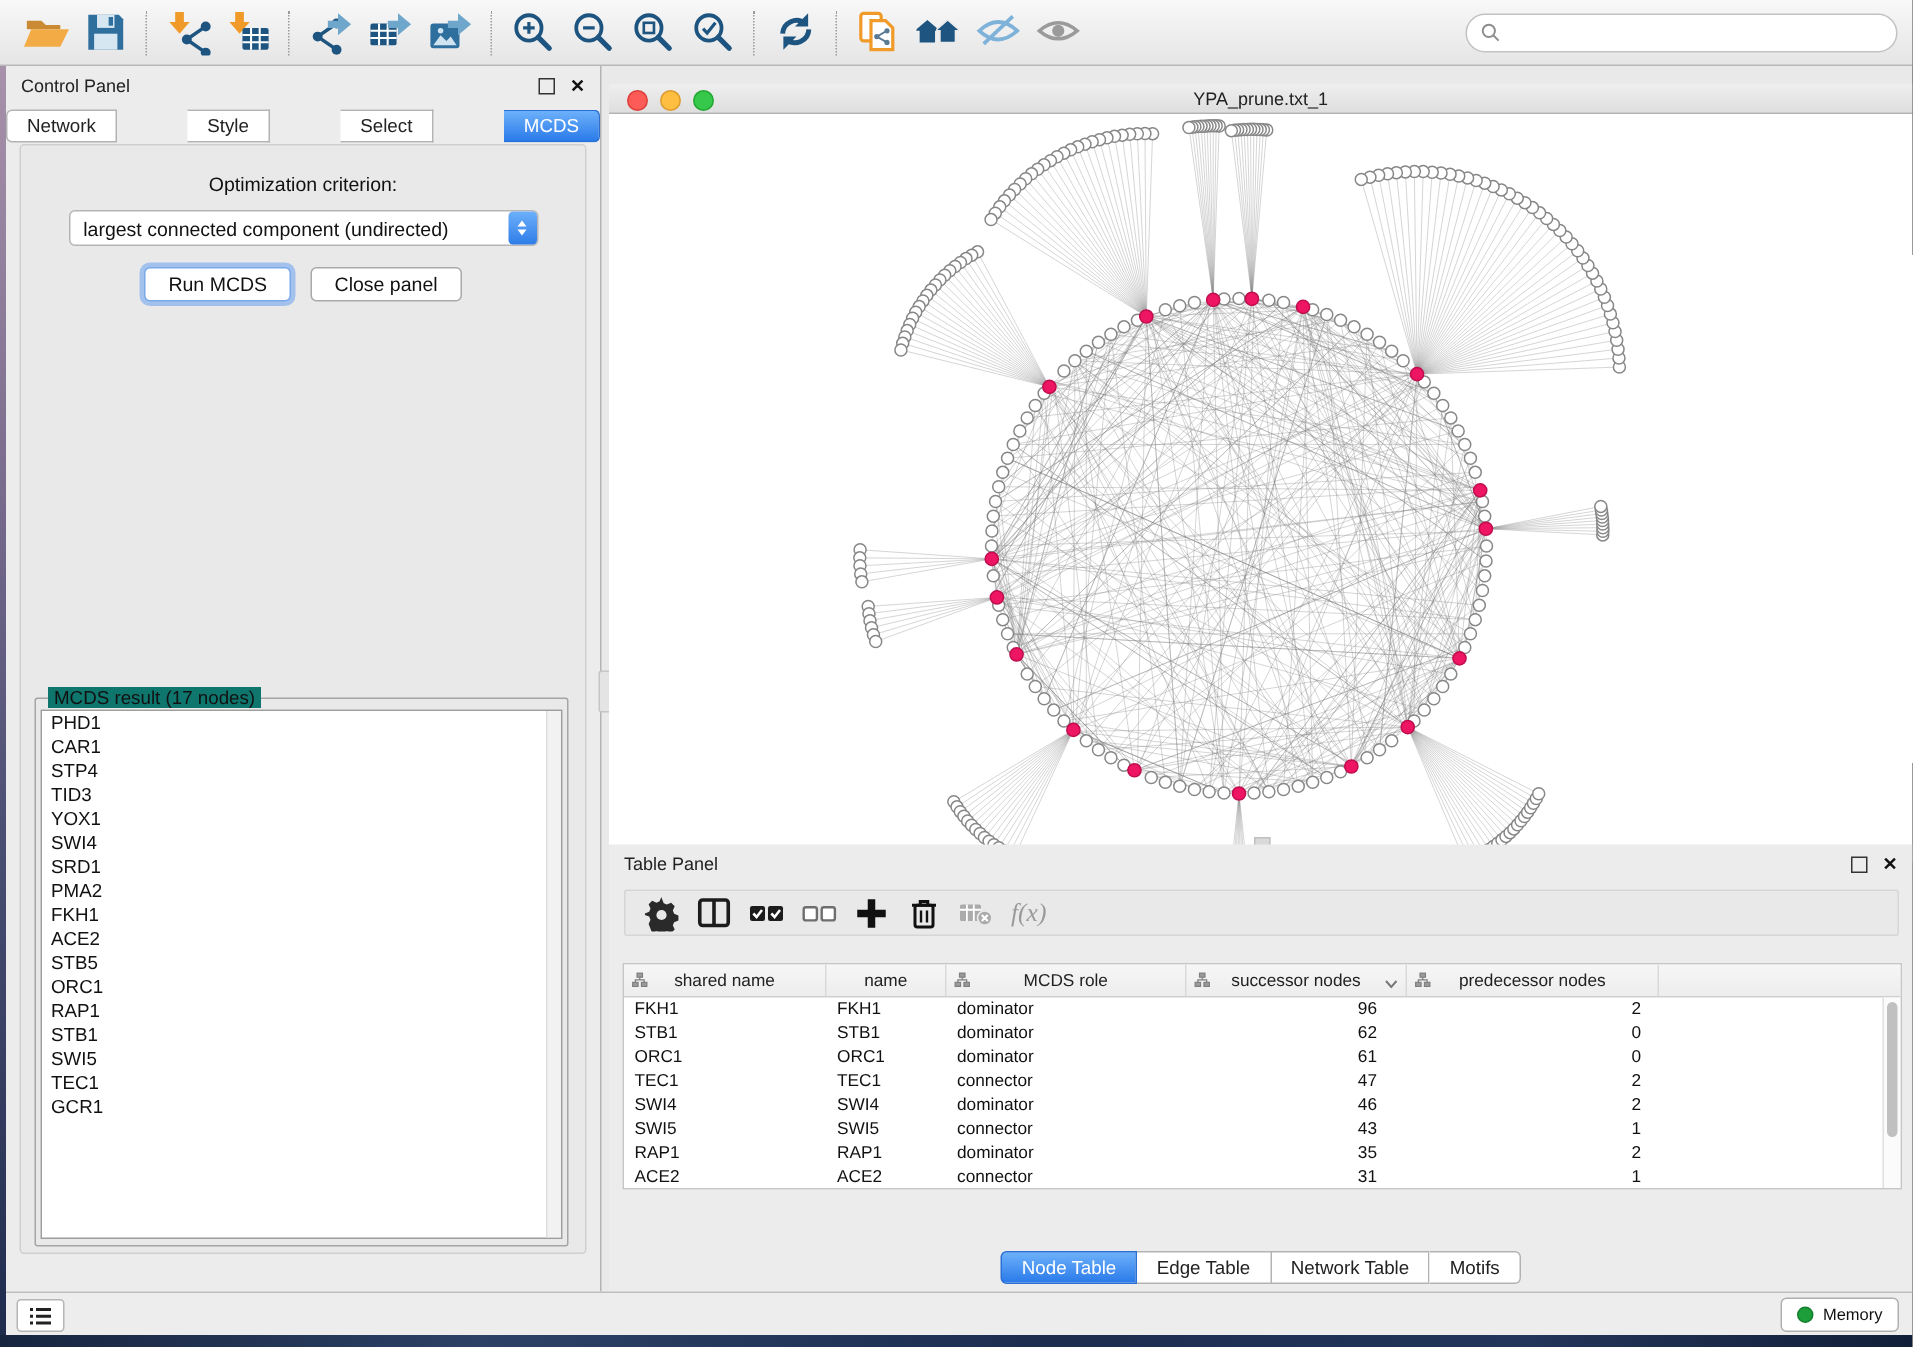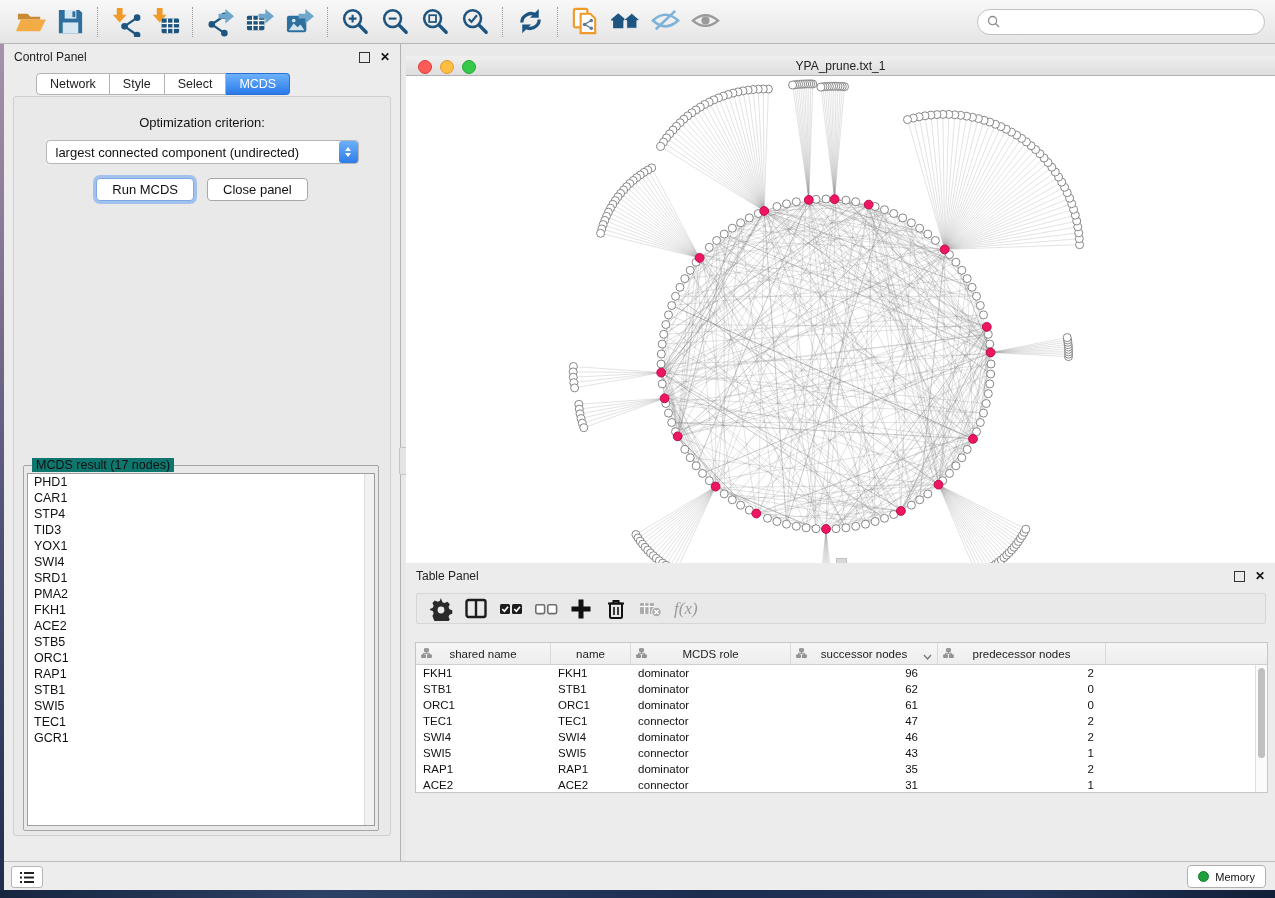--- a/index.html
+++ b/index.html
@@ -20,21 +20,21 @@
     border-radius:13px;display:flex;align-items:center;padding:0 9px;box-sizing:border-box;}
   .search-wrap input{border:none;outline:none;flex:1;font-size:12px;margin-left:6px;background:transparent;
     font-family:"Liberation Sans",sans-serif;}
   
   .control-panel{position:absolute;left:4px;top:44px;width:397px;bottom:36px;background:#ececec;
     border-right:1px solid #b3b3b3;box-sizing:border-box;}
   .panel-head{height:26px;display:flex;align-items:center;padding:0 10px;font-size:12px;color:#222;}
   .panel-head .sp{flex:1;}
   .mini-float{width:9px;height:9px;border:1.5px solid #333;margin-right:10px;cursor:default;}
   .mini-close{font-size:12px;font-weight:bold;color:#111;cursor:default;line-height:1;}
-  .cp-tabs{display:flex;justify-content:flex-start;margin-top:3px;padding-left:32px;}
+  .cp-tabs{display:flex;justify-content:space-between;margin-top:3px;}
   .seg{background:#fff;border:1px solid #b3b3b3;border-left:none;padding:3px 13px;font-size:12.5px;color:#222;}
   .seg:first-child{border-left:1px solid #b3b3b3;border-radius:4px 0 0 4px;}
   .seg:last-child{border-radius:0 4px 4px 0;}
   .seg.active{background:linear-gradient(#6db1fb,#2a7ae9);color:#fff;border-color:#2a6fd4;}
   .cp-body{position:absolute;left:9px;right:9px;top:52px;bottom:26px;background:#e9e9e9;
     border:1px solid #cfcfcf;border-radius:3px;}
   .opt-label{text-align:center;font-size:13px;color:#111;margin-top:18px;}
   .select{margin:10px auto 0;width:313px;height:24px;background:#fff;border:1px solid #b5b5b5;border-radius:4px;
     display:flex;align-items:center;font-size:13px;color:#111;box-sizing:border-box;}
   .select .val{flex:1;padding-left:9px;white-space:nowrap;}
@@ -1367,20 +1367,26 @@
             <div class="td" style="width: 80px; text-align: left; padding: 0px 0px 0px 7px;">ACE2</div>
             <div class="td" style="width: 160px; text-align: left; padding: 0px 0px 0px 7px;">connector</div>
             <div class="td" style="width: 147px; text-align: right; padding: 0px 20px 0px 0px;">31</div>
             <div class="td" style="width: 168px; text-align: right; padding: 0px 12px 0px 0px;">1</div>
           </div>
         </div>
       <div class="tbl-scroll">
           <div class="tbl-thumb"></div>
         </div>
     </div>
+    <div class="tp-tabs" id="tp-tabs">
+        <span class="seg active">Node Table</span>
+        <span class="seg">Edge Table</span>
+        <span class="seg">Network Table</span>
+        <span class="seg">Motifs</span>
+      </div>
   </div>
 
   <div class="status-bar">
     <div class="list-btn">
       <svg width="16" height="13" viewBox="0 0 16 13">
         <g fill="#222">
             <rect x="1" y="1" width="2" height="2"></rect>
             <rect x="1" y="5.5" width="2" height="2"></rect>
             <rect x="1" y="10" width="2" height="2"></rect>
         <rect x="5" y="1" width="10" height="2"></rect>

